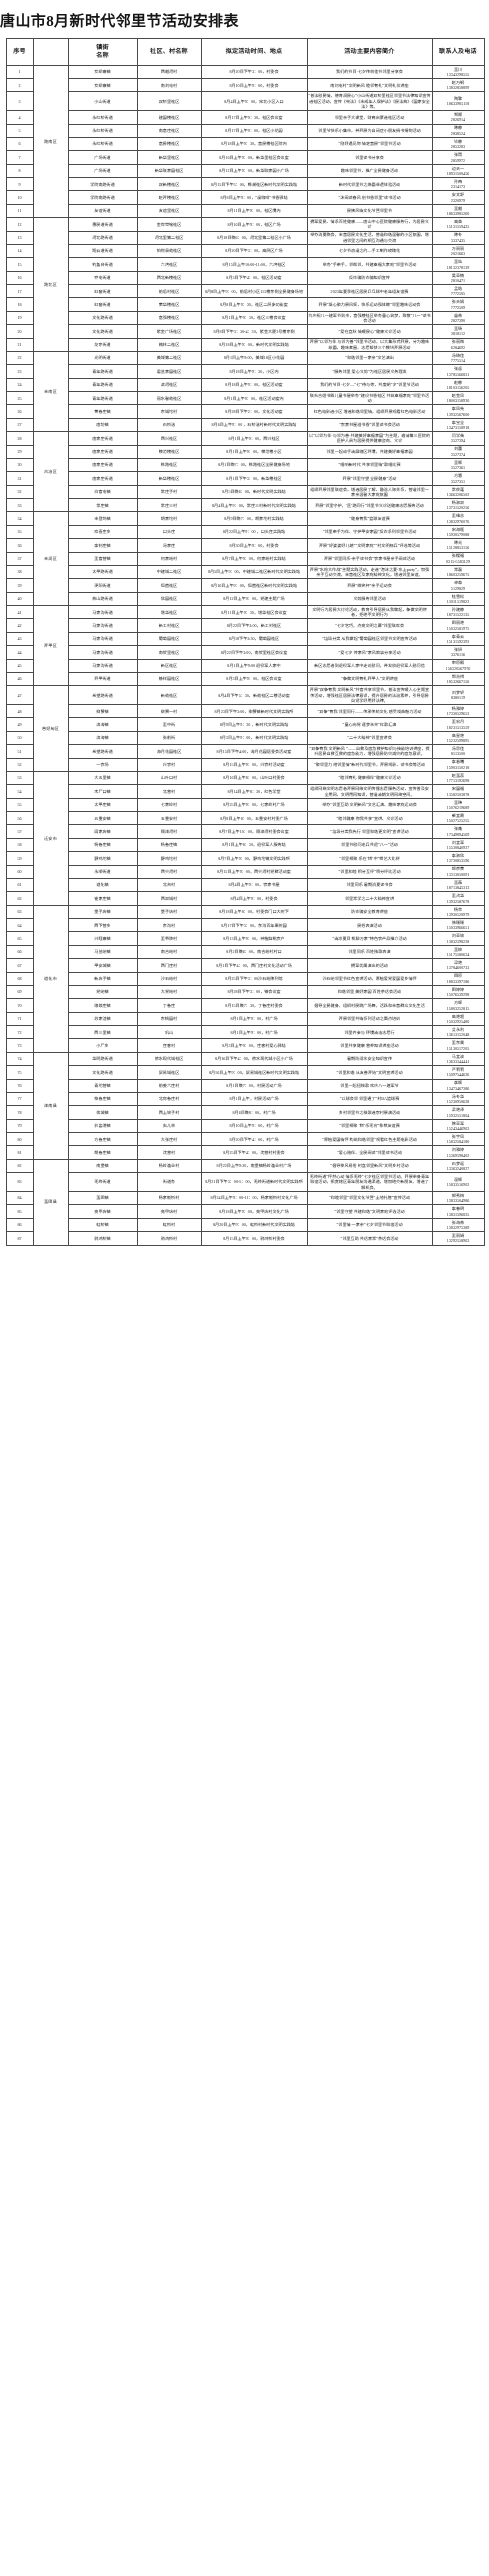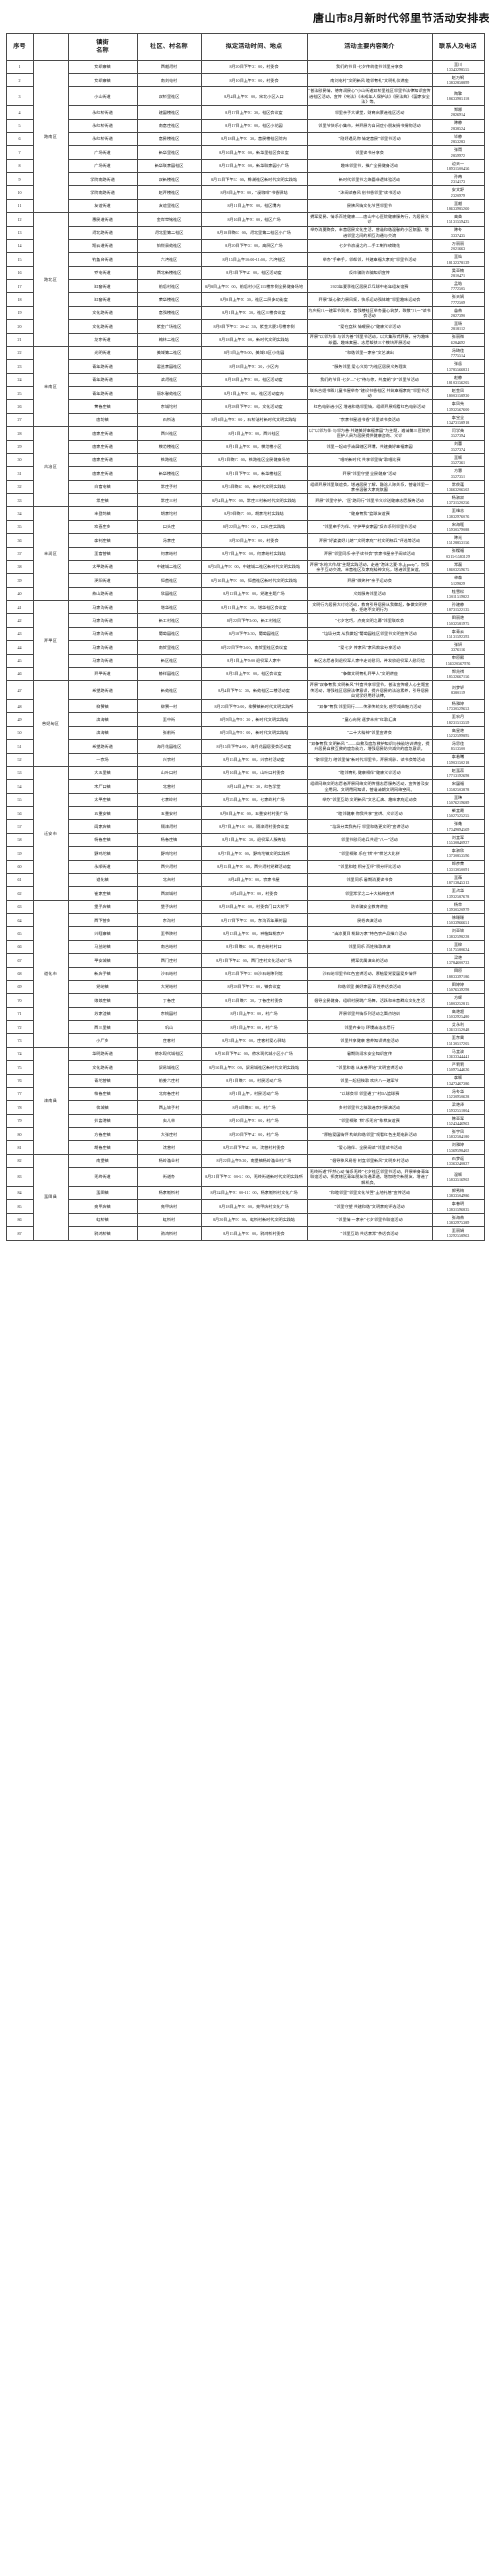--- a/index.html
+++ b/index.html
@@ -15,22 +15,22 @@
     -webkit-font-smoothing: none;
   }
   #page {
     width: 490px;
     box-sizing: border-box;
     padding: 0;
     background: #fff;
     position: relative;
   }
   .doc-title {
-    text-align: right;
-    font-size: 11px;
+    text-align: left;
+    font-size: 15px;
     font-weight: bold;
     letter-spacing: 0.4px;
     padding: 8.9px 0 8px 0;
     color: #151515;
     font-family: "Liberation Serif", "DejaVu Serif", serif;
   }
   table.sched {
     border-collapse: collapse;
     width: 479px;
     margin: 0 auto 4.8px auto;

